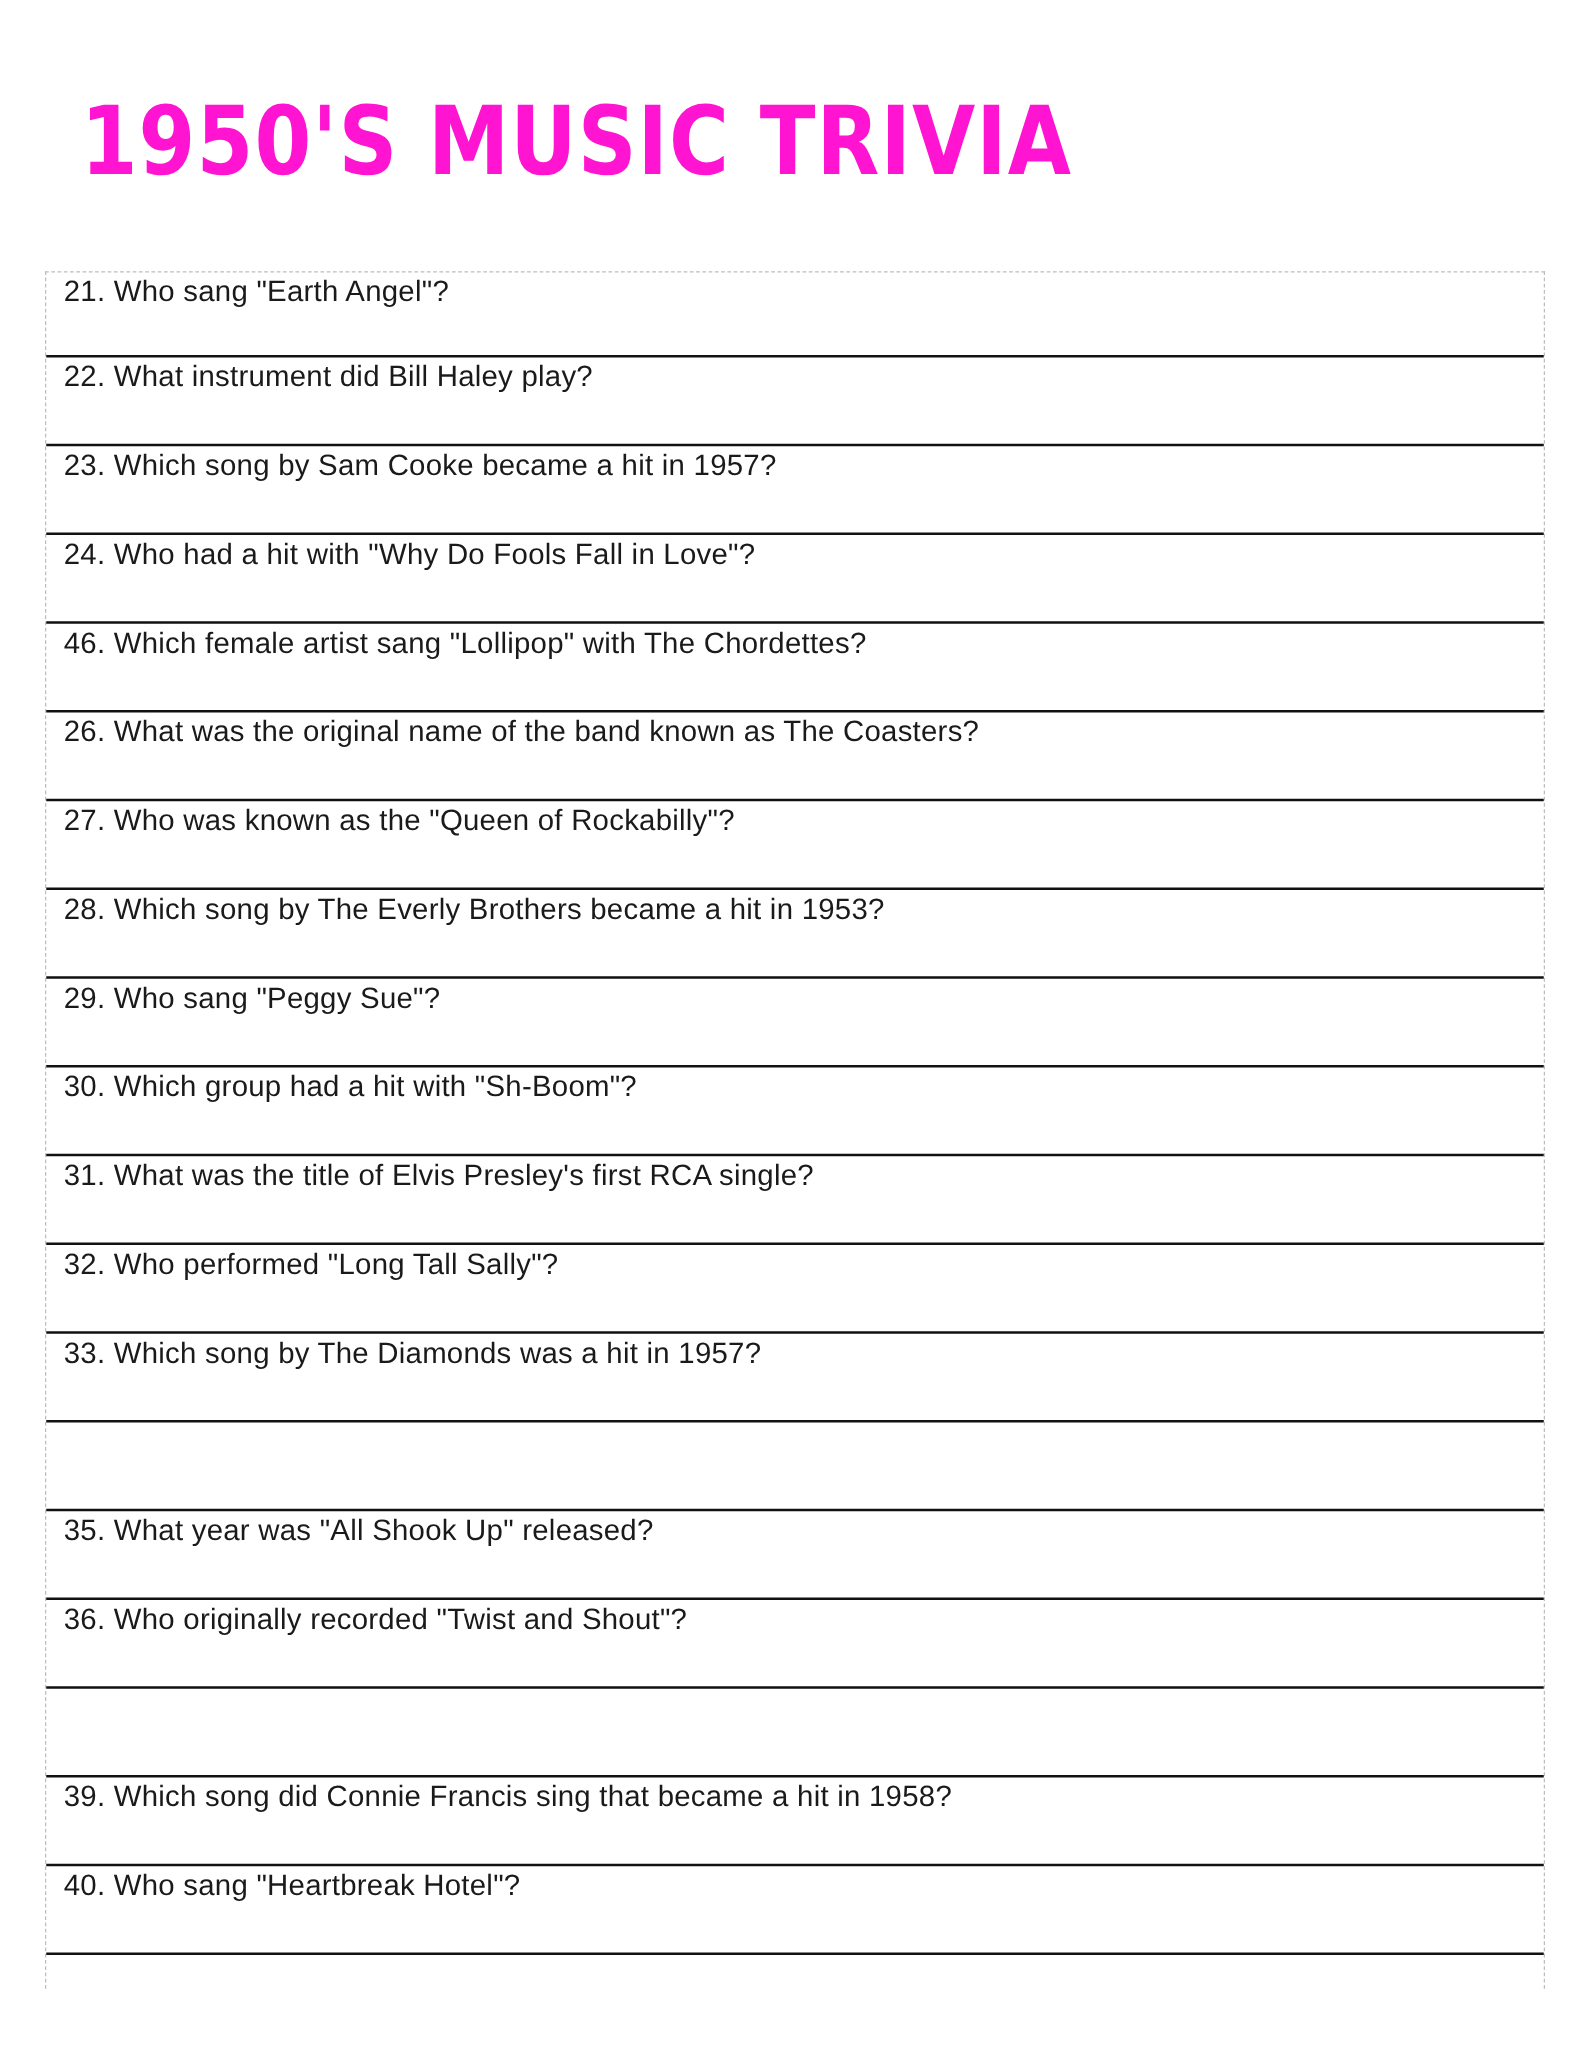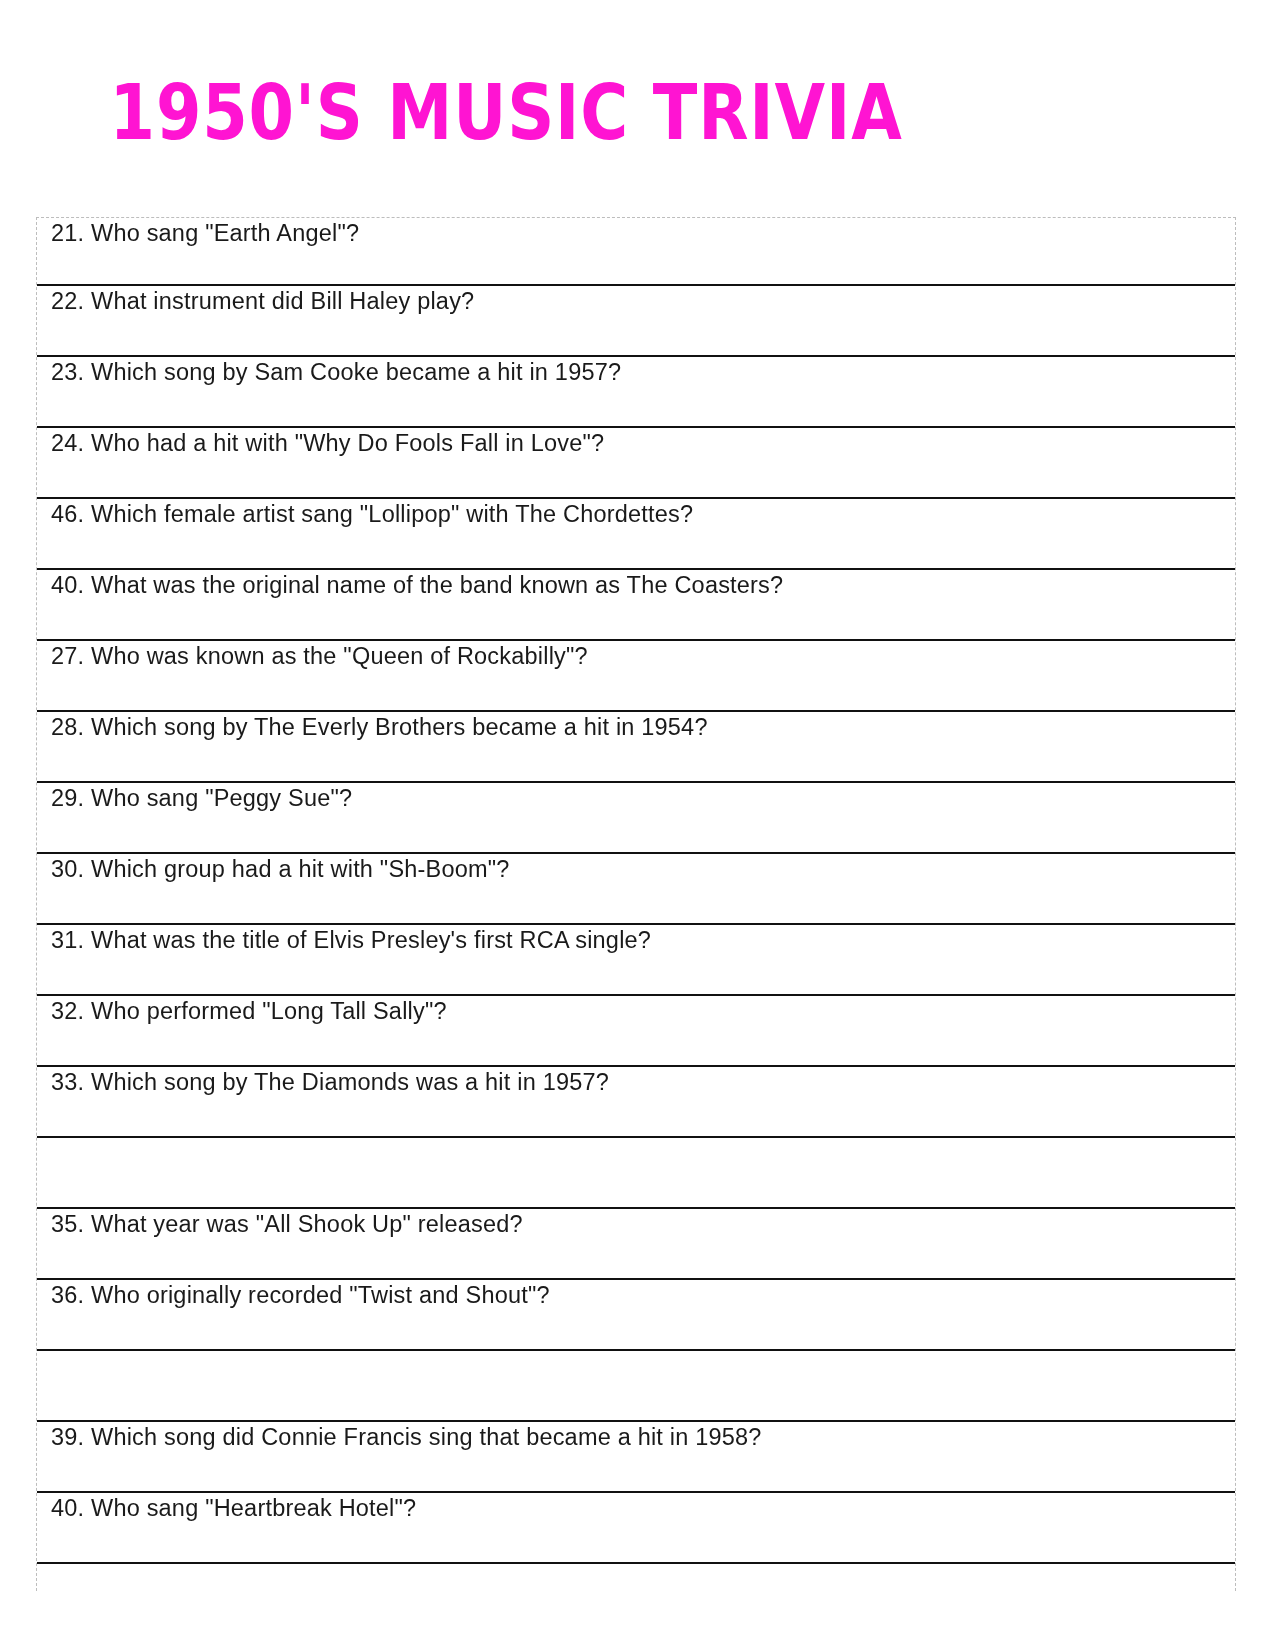--- a/index.html
+++ b/index.html
@@ -13,21 +13,20 @@
       position: relative;
       overflow: hidden;
       font-family: "DejaVu Sans", sans-serif;
     }
     .title-wrap {
       position: absolute;
       left: 0;
       top: 68px;
       width: 1013px;
       height: 90px;
-      text-align: center;
     }
     .title {
       display: inline-block;
       font-family: "DejaVu Sans", sans-serif;
       font-weight: bold;
       font-size: 76px;
       line-height: 90px;
       letter-spacing: 1px;
       color: #FF14D2;
       transform: scaleX(0.86);
@@ -95,29 +94,29 @@
   </div>
   <div class="row">
     <span class="question">24. Who had a hit with "Why Do Fools Fall in Love"?</span>
     <div class="answer-space"></div>
   </div>
   <div class="row">
     <span class="question">46. Which female artist sang "Lollipop" with The Chordettes?</span>
     <div class="answer-space"></div>
   </div>
   <div class="row">
-    <span class="question">40. What was the original name of the band known as The Coasters?</span>
+    <span class="question">26. What was the original name of the band known as The Coasters?</span>
     <div class="answer-space"></div>
   </div>
   <div class="row">
     <span class="question">27. Who was known as the "Queen of Rockabilly"?</span>
     <div class="answer-space"></div>
   </div>
   <div class="row">
-    <span class="question">28. Which song by The Everly Brothers became a hit in 1954?</span>
+    <span class="question">28. Which song by The Everly Brothers became a hit in 1953?</span>
     <div class="answer-space"></div>
   </div>
   <div class="row">
     <span class="question">29. Who sang "Peggy Sue"?</span>
     <div class="answer-space"></div>
   </div>
   <div class="row">
     <span class="question">30. Which group had a hit with "Sh-Boom"?</span>
     <div class="answer-space"></div>
   </div>

